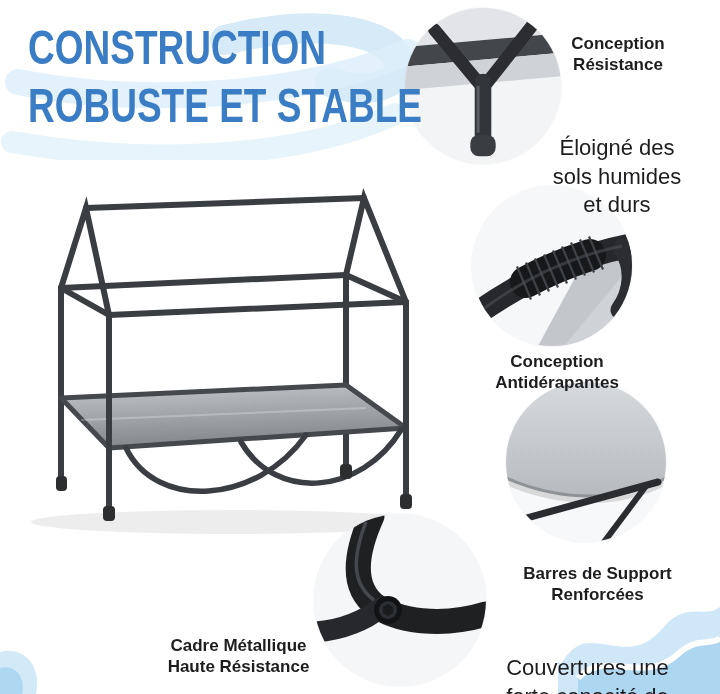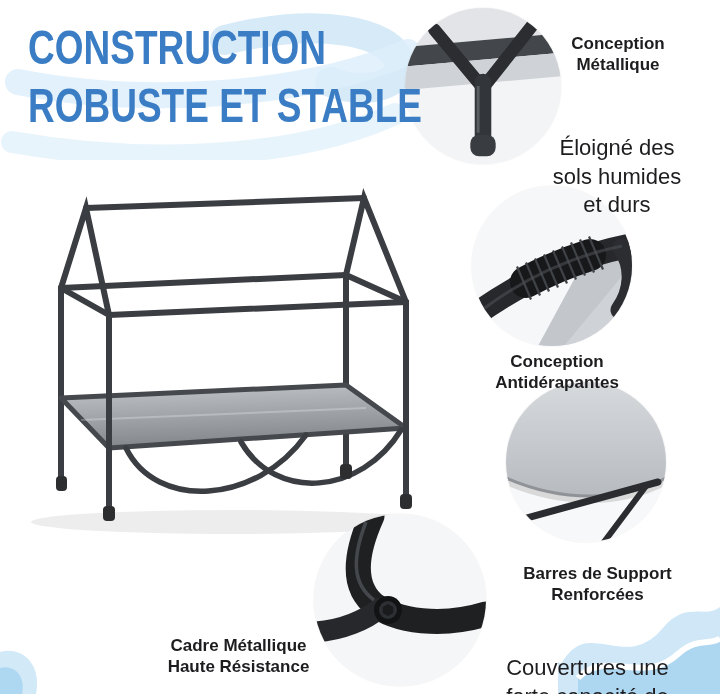--- a/index.html
+++ b/index.html
@@ -161,21 +161,21 @@
     <rect width="172" height="172" fill="#f5f6f8"></rect>
     <path d="M58,2 C40,42 38,74 62,92 C92,112 140,110 172,100" stroke="#1e2022" stroke-width="25" fill="none" stroke-linecap="round"></path>
     <path d="M2,118 C28,116 52,106 66,94" stroke="#26282b" stroke-width="21" fill="none" stroke-linecap="round"></path>
     <path d="M52,8 C38,44 38,70 60,86" stroke="#4e5257" stroke-width="3.5" fill="none" opacity="0.8"></path>
     <circle cx="74" cy="96" r="14" fill="#121314"></circle>
     <circle cx="74" cy="96" r="9" fill="#2c2f33"></circle>
     <path d="M74,90 l5.2,3 v6 l-5.2,3 l-5.2,-3 v-6 Z" fill="#191b1d"></path>
   </svg>
 </div>
 
-<div class="feature-heading" style="left:548px;top:34px;width:140px;">Conception Métallique</div>
+<div class="feature-heading" style="left:548px;top:34px;width:140px;">Conception Résistance</div>
 <div class="feature-body" style="left:542px;top:86px;width:150px;">Éloigné des sols humides et durs</div>
 
 <div class="feature-heading" style="left:482px;top:352px;width:150px;">Conception Antidérapantes</div>
 
 <div class="feature-heading" style="left:510px;top:564px;width:175px;">Barres de Support Renforcées</div>
 <div class="feature-body" style="left:505px;top:606px;width:165px;">Couvertures une forte capacité de charge</div>
 
 <div class="feature-heading" style="left:156px;top:636px;width:165px;">Cadre Métallique Haute Résistance</div>
 
 </body></html>

